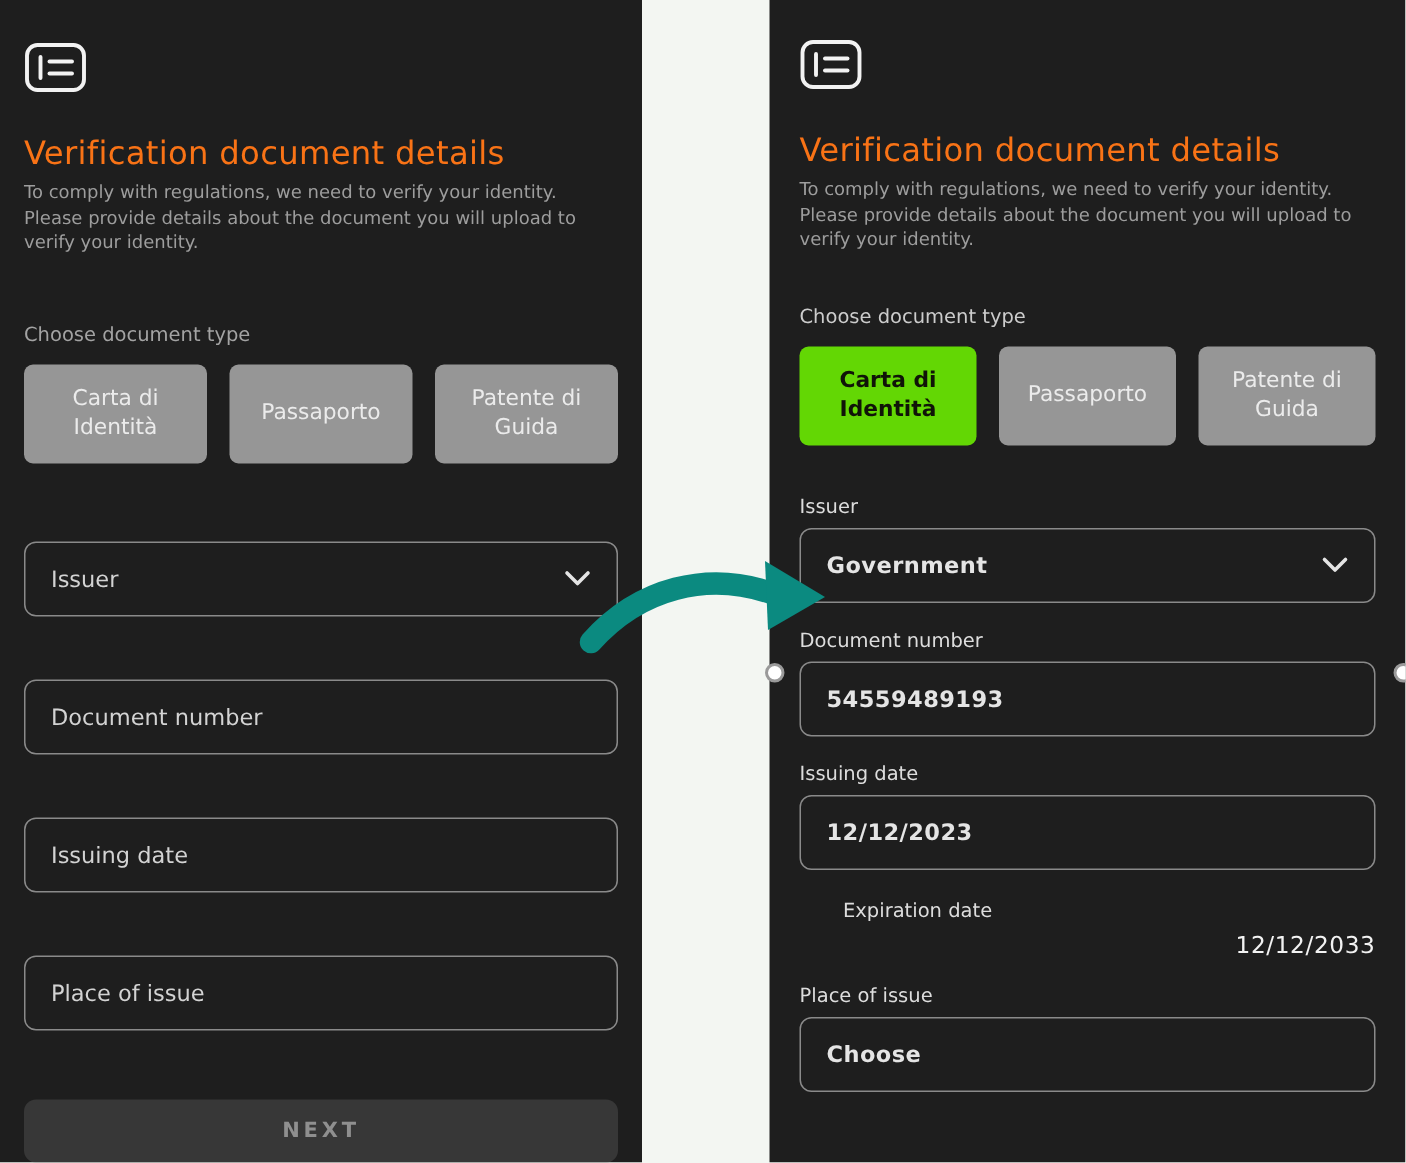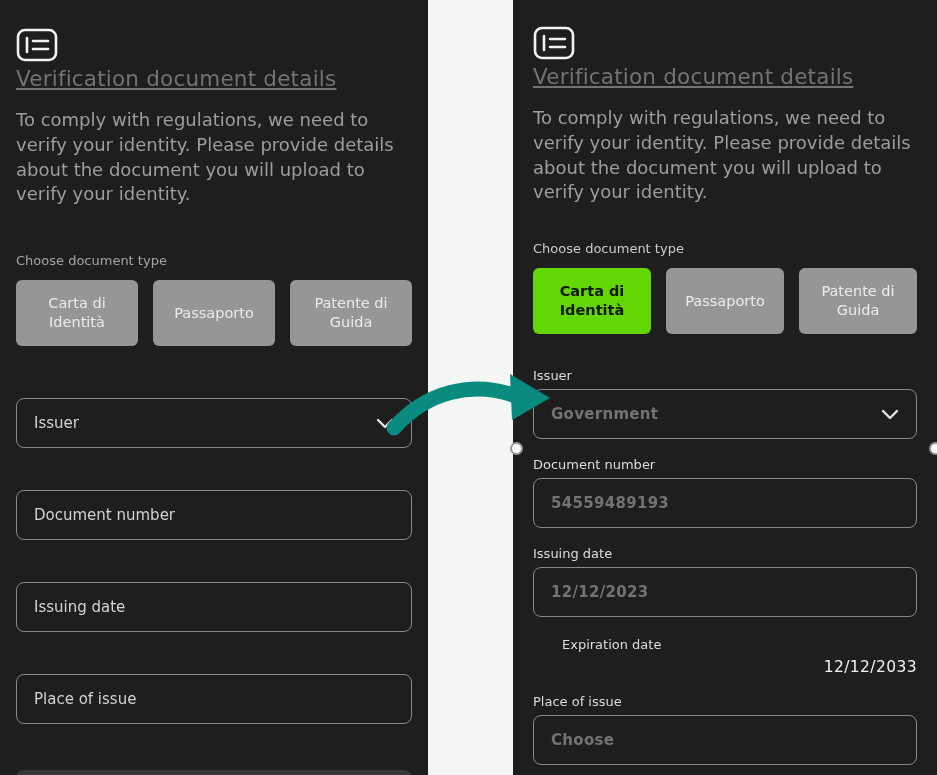--- a/index.html
+++ b/index.html
@@ -13,26 +13,25 @@
     position:absolute; top:0; height:775px; background:#1e1e1e;
     padding:0 16px; color:#ececec; overflow:hidden;
   }
   .panel.left { left:0; width:428px; }
   .panel.right { left:513px; width:424px; padding:0 20px; }
 
   .idcard-icon { margin-top:28px; display:inline-block; }
   .panel.right .idcard-icon { margin-top:26px; }
 
   .page-title {
-    font-size:21.5px; font-weight:400; color:#737373;
+    margin-top:24px; font-size:21.5px; font-weight:400; color:#f97316;
     letter-spacing:.2px;
-    text-decoration:underline;
   }
   .page-subtitle {
-    margin-top:17px; font-size:18px; line-height:1.38; color:#9d9d9d;
+    margin-top:5px; font-size:12px; line-height:1.38; color:#9d9d9d;
     max-width:392px;
   }
 
   .section-label { margin-top:46px; font-size:13px; color:#a3a3a3; }
   .panel.right .section-label { margin-top:36px; color:#cccccc; }
 
   .doc-row { display:flex; gap:15px; margin-top:12px; }
   .doc-btn {
     flex:1; height:66px; background:#969696; border:none; border-radius:6px;
     color:#ebebeb; font-size:14.5px; line-height:1.3; text-align:center;
@@ -43,21 +42,21 @@
 
   .field {
     border:1px solid #8a8a8a; border-radius:8px; height:50px;
     display:flex; align-items:center; justify-content:space-between;
     padding:0 17px; background:transparent; cursor:text;
   }
   .panel.left .field { margin-top:42px; }
   .panel.left .field.first { margin-top:52px; }
   .panel.right .field { margin-top:6px; }
   .ph  { color:#d3d3d3; font-size:15px; }
-  .val { color:#737373; font-size:15px; font-weight:600; letter-spacing:.3px; }
+  .val { color:#e5e5e5; font-size:15px; font-weight:600; letter-spacing:.3px; }
 
   .flabel { margin-top:18px; font-size:13px; color:#dddddd; }
   .flabel.first { margin-top:34px; }
 
   .exp-group { margin-top:20px; margin-left:29px; }
   .exp-value { margin-top:6px; font-size:15.5px; color:#f2f2f2; font-weight:500; letter-spacing:.4px;text-align:right; }
 
   .next-btn {
     margin-top:46px; height:42px; width:100%; background:#373737;
     border:none; border-radius:8px; color:#8f8f8f; font-size:14px;

